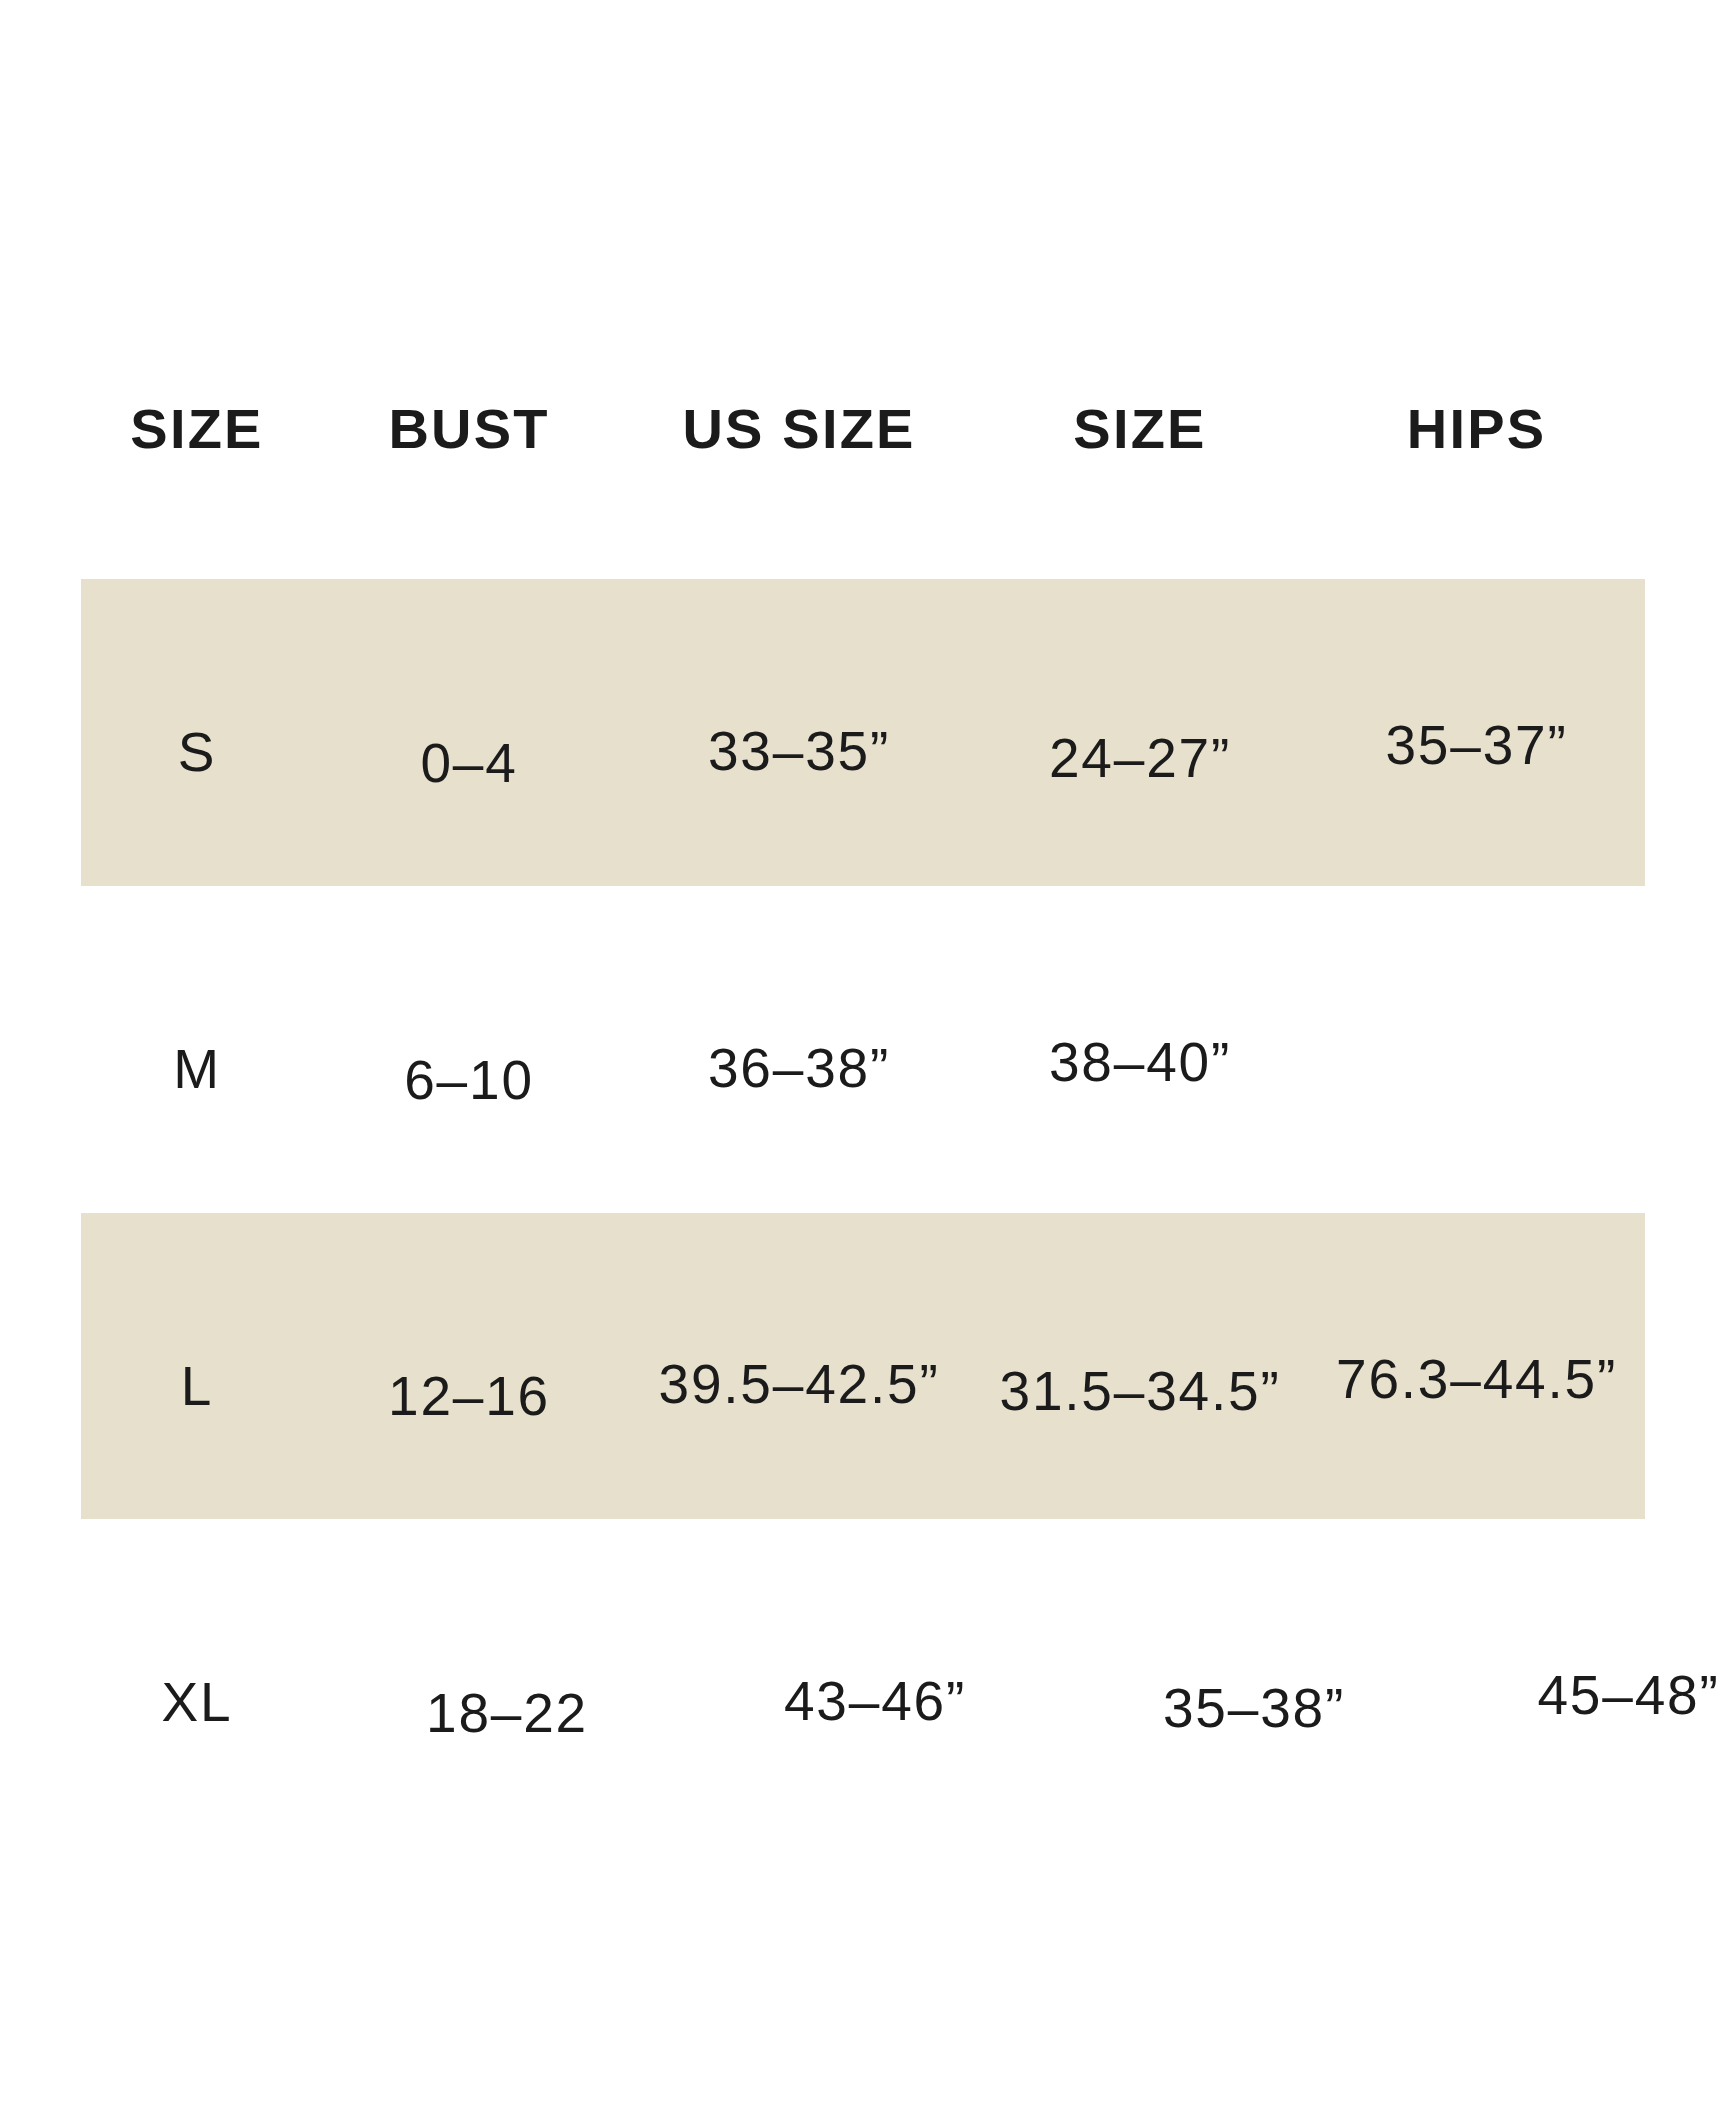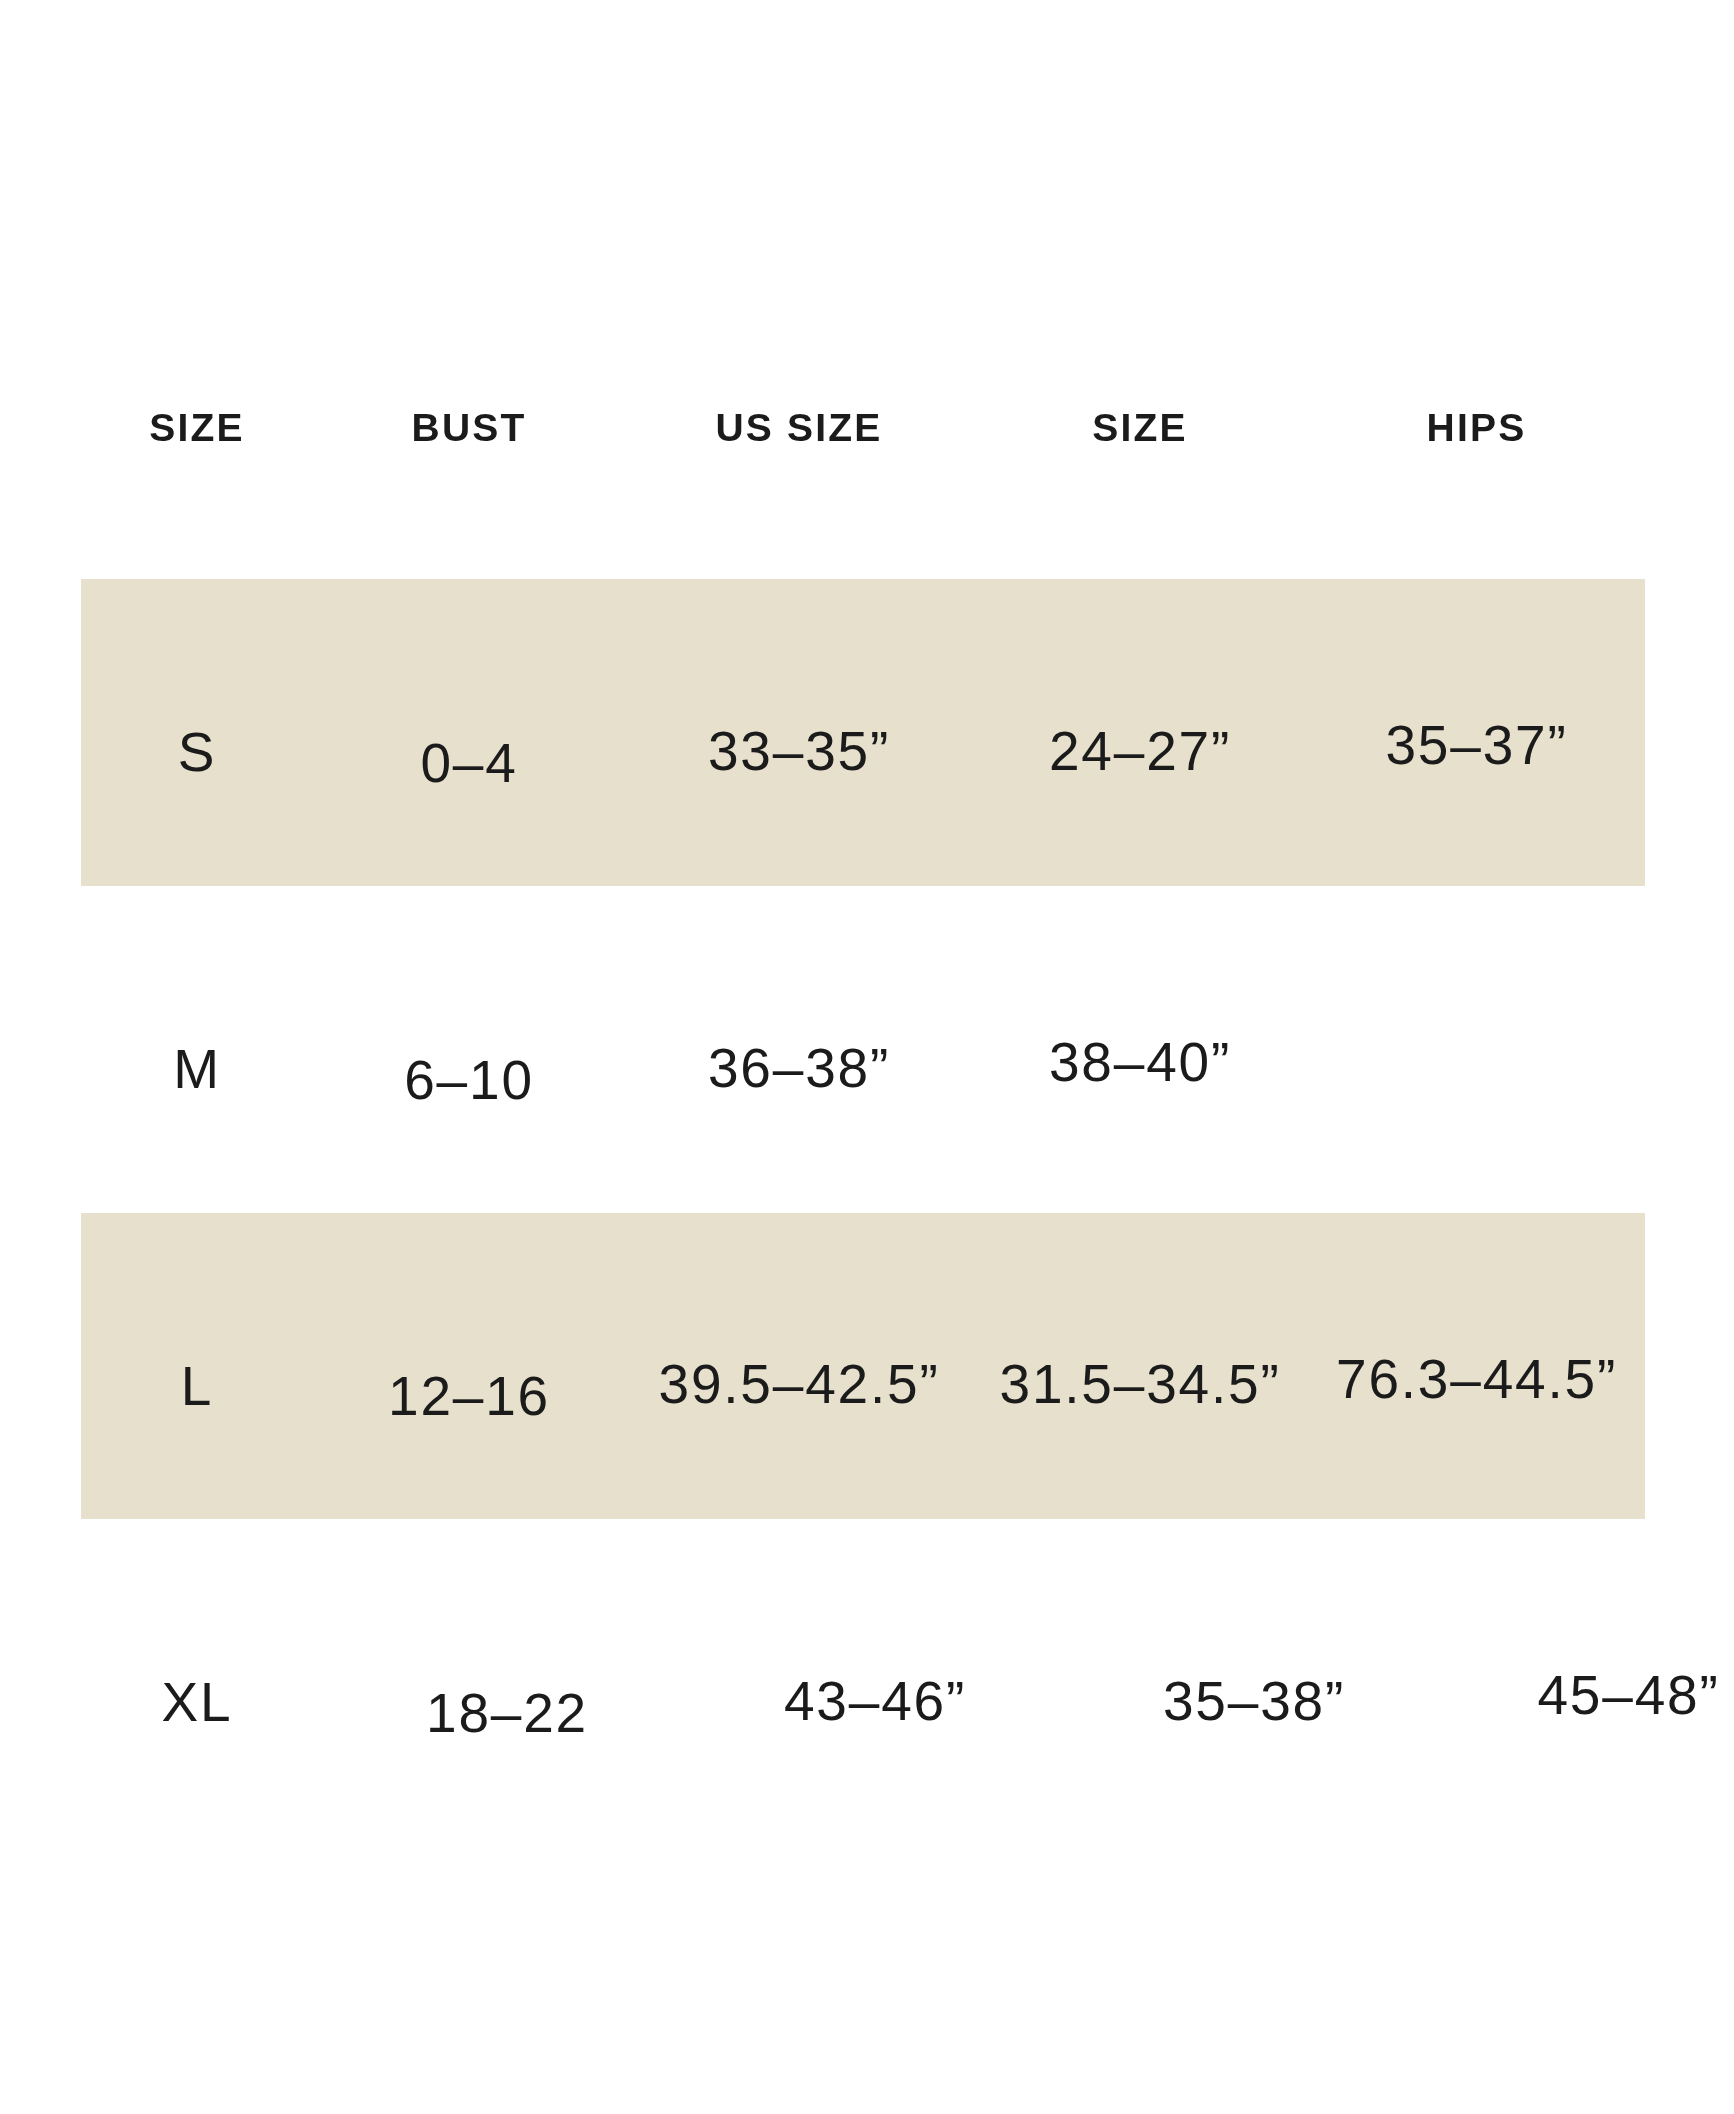--- a/index.html
+++ b/index.html
@@ -23,21 +23,21 @@
   }
   .header-row {
     position: absolute;
     left: 81px;
     top: 379px;
     width: 1564px;
     height: 98px;
   }
   .hcell {
     text-align: center;
-    font-size: 39px;
+    font-size: 56px;
     font-weight: 700;
     letter-spacing: 2.2px;
     white-space: nowrap;
   }
   .body-rows {
     position: absolute;
     left: 81px;
     top: 579px;
     width: 1564px;
   }
@@ -52,21 +52,21 @@
     font-size: 55px;
     font-weight: 400;
     letter-spacing: 1.8px;
     white-space: nowrap;
     position: relative;
   }
   
   .cell.c1 { top: 19.6px; }
   .cell.c2 { top: 30px; }
   .cell.c3 { top: 18px; }
-  .cell.c4 { top: 18px; text-align: center; }
+  .cell.c4 { top: 25px; text-align: center; }
   .cell.c5 { top: 12.5px; }
 </style>
 </head>
 <body>
 
 <div class="canvas">
 
   <div class="header-row grid5">
     <div class="hcell">SIZE</div>
     <div class="hcell">BUST</div>

